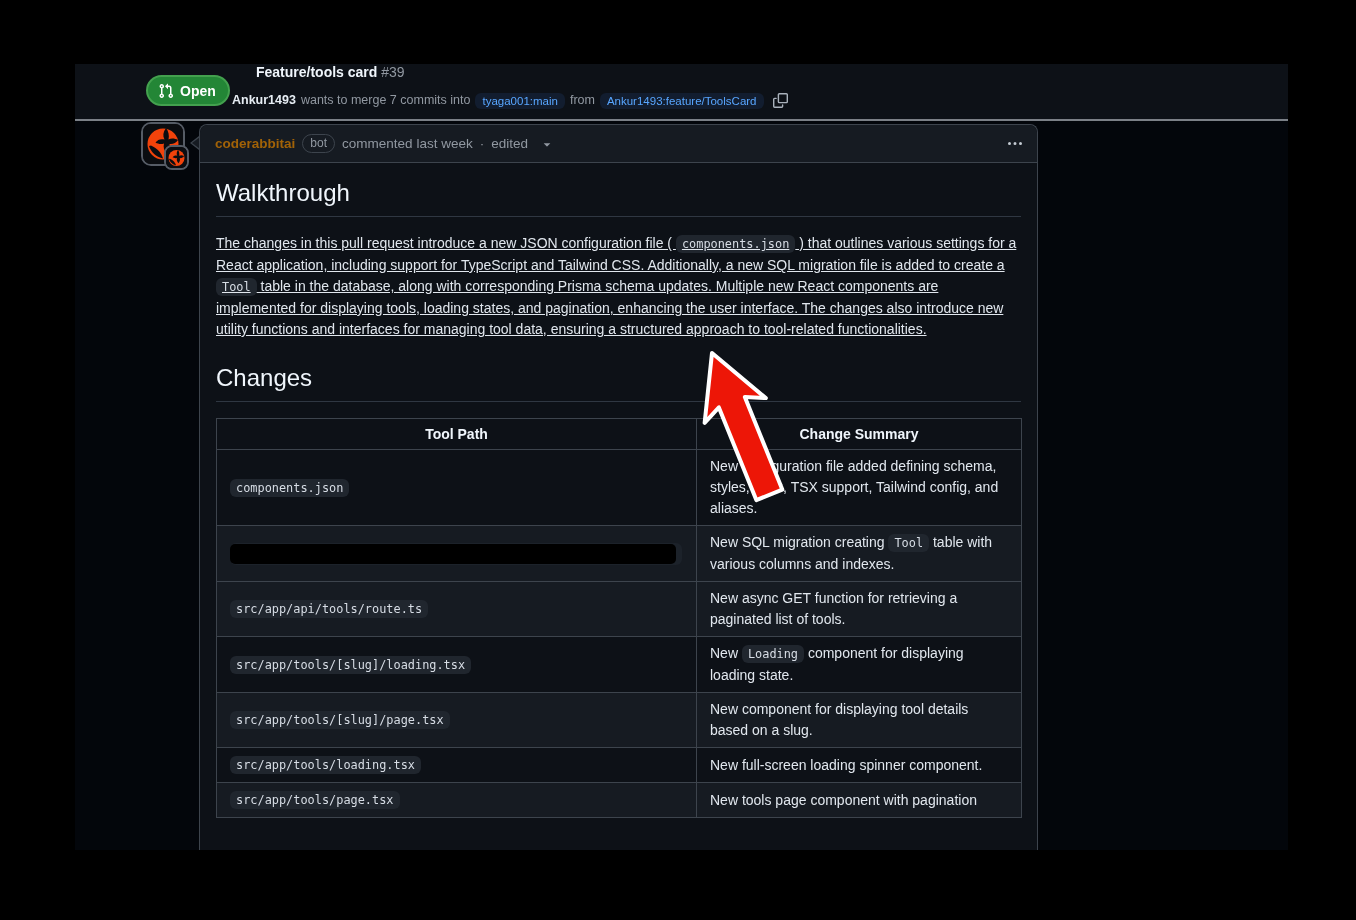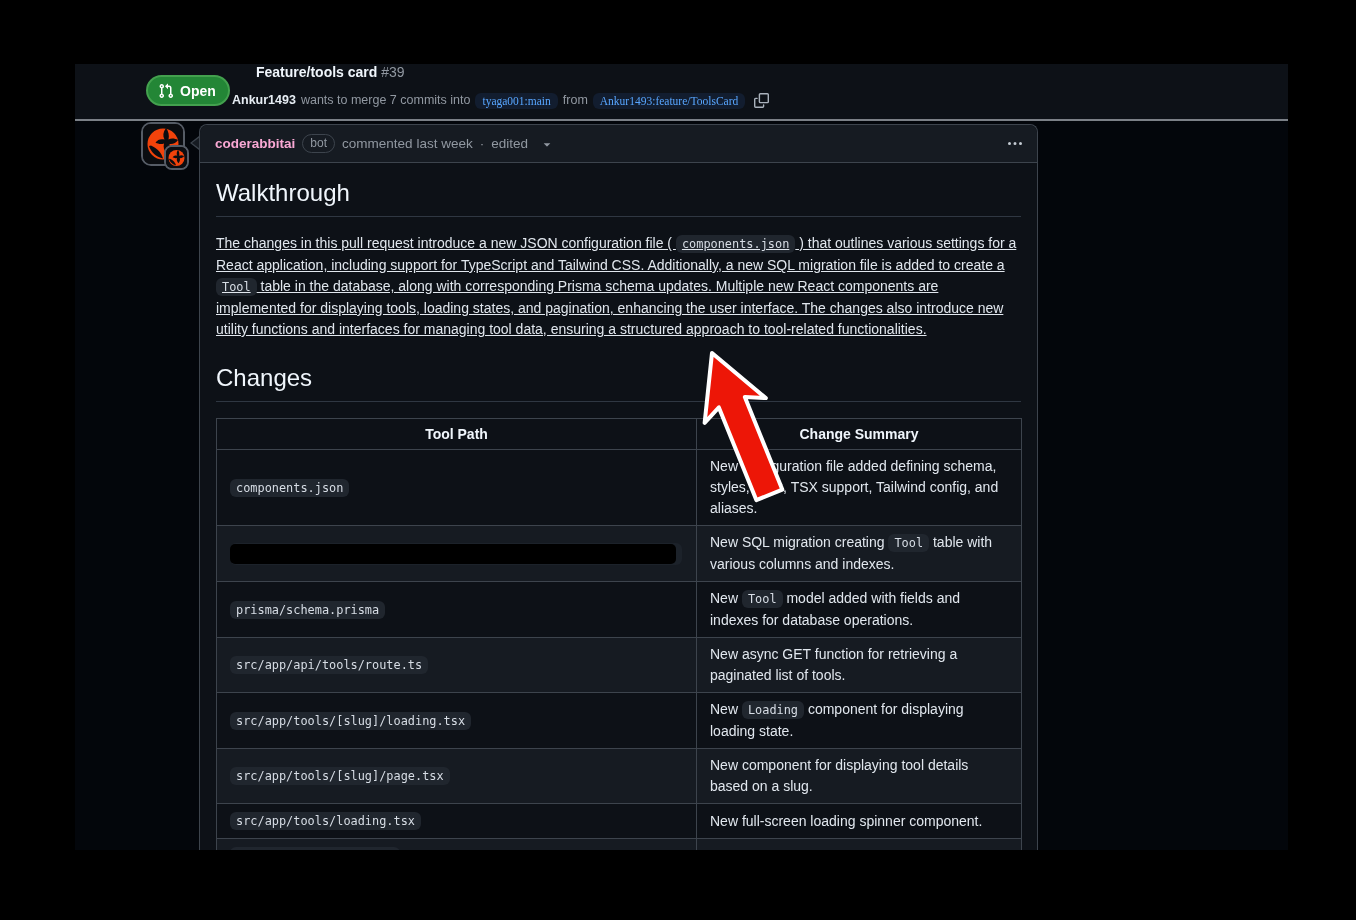--- a/index.html
+++ b/index.html
@@ -15,21 +15,21 @@
   .open-badge { position:absolute; left:71px; top:11px; height:31px; padding:0 12px 0 10px;
                 border-radius:16px; background:#238636; border:2px solid #43a14e;
                 color:#ffffff; font-weight:700; font-size:14px;
                 display:flex; align-items:center; gap:6px; }
   .pr-title { position:absolute; left:157px; top:0; font-size:14px;
               font-weight:700; color:#f0f6fc; white-space:nowrap;margin-left:24px; }
   .pr-title .pr-number { font-weight:400; color:#9198a1; }
   .pr-meta { position:absolute; left:157px; top:29px; font-size:12.5px; color:#9198a1;
              display:flex; align-items:flex-start; gap:5px; white-space:nowrap; }
   .pr-meta .author { color:#e6edf3; font-weight:700; }
-  .branch-pill { font-family:Liberation Serif, serif; font-size:11.5px;
+  .branch-pill { font-family:Liberation Sans, sans-serif; font-size:11.5px;
                  color:#58a6ff; background:#121d2f; padding:2px 7px; border-radius:6px; }
   .copy-btn { display:flex; align-items:center; margin-left:4px; cursor:pointer; }
 
   
   .avatar { position:absolute; left:66px; top:58px; width:44px; height:44px;
             border-radius:10px; border:2px solid #565c66; background:#0b0d11; overflow:hidden; }
   .avatar svg { display:block; }
   .avatar-badge { position:absolute; left:89px; top:81px; width:25px; height:25px;
                   border-radius:8px; border:2px solid #565c66; background:#0b0d11; overflow:hidden; }
   .bubble-caret-outer { position:absolute; left:115px; top:72px; width:0; height:0;
@@ -39,21 +39,21 @@
       border-top:6px solid transparent; border-bottom:6px solid transparent;
       border-right:8px solid #161b22; }
 
   
   .comment { position:absolute; left:124px; top:60px; width:839px; bottom:0;
              background:#0d1117; border:1px solid #3d444d; border-bottom:none;
              border-radius:8px 8px 0 0; overflow:hidden; }
   .comment-header { height:38px; background:#161b22; border-bottom:1px solid #3d444d;
              border-radius:8px 8px 0 0; display:flex; align-items:center;
              padding:0 14px 0 15px; gap:7px; font-size:13.5px; color:#9198a1; }
-  .comment-header .c-author { color:#f9a8d4; font-weight:700; cursor:pointer; }
+  .comment-header .c-author { color:#a16207; font-weight:700; cursor:pointer; }
   .bot-pill { border:1px solid #3d444d; border-radius:999px; padding:0 7px;
               font-size:12px; line-height:17px; color:#9198a1; }
   .edited-toggle { display:flex; align-items:center; gap:12px; cursor:pointer; }
   .kebab { margin-left:auto; cursor:pointer; display:flex; align-items:center; }
 
   .comment-body { padding:16px; }
   .md-h2 { font-size:24px; font-weight:400; color:#f0f6fc;
            padding-bottom:9px; border-bottom:1px solid #2f3742; margin-bottom:16px; }
   .md-h2.second { margin-top:24px; }
   .md-p { font-size:14px; line-height:21px; color:#e1e7ee;text-decoration:underline; }
@@ -177,24 +177,20 @@
         </thead>
         <tbody>
             <tr class="row-dark">
     <td><code class="file-pill">components.json</code></td>
     <td>New configuration file added defining schema, styles, RSC, TSX support, Tailwind config, and aliases.</td>
   </tr>
             <tr class="row-light">
     <td><span class="redact-wrap"><span class="redact-bar"></span></span></td>
     <td>New SQL migration creating <code class="inline-code">Tool</code> table with various columns and indexes.</td>
   </tr>
-            <tr class="row-dark">
-    <td><code class="file-pill">prisma/schema.prisma</code></td>
-    <td>New <code class="inline-code">Tool</code> model added with fields and indexes for database operations.</td>
-  </tr>
             <tr class="row-light">
     <td><code class="file-pill">src/app/api/tools/route.ts</code></td>
     <td>New async GET function for retrieving a paginated list of tools.</td>
   </tr>
             <tr class="row-dark">
     <td><code class="file-pill">src/app/tools/[slug]/loading.tsx</code></td>
     <td>New <code class="inline-code">Loading</code> component for displaying loading state.</td>
   </tr>
             <tr class="row-light">
     <td><code class="file-pill">src/app/tools/[slug]/page.tsx</code></td>

